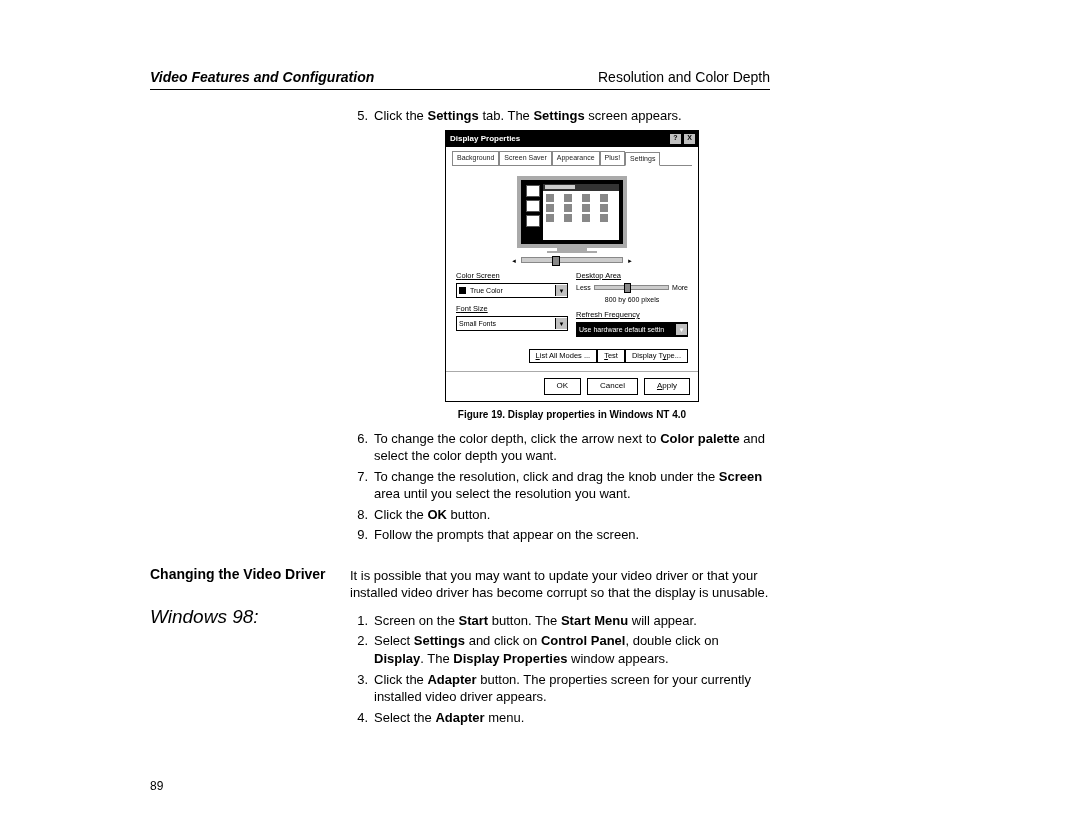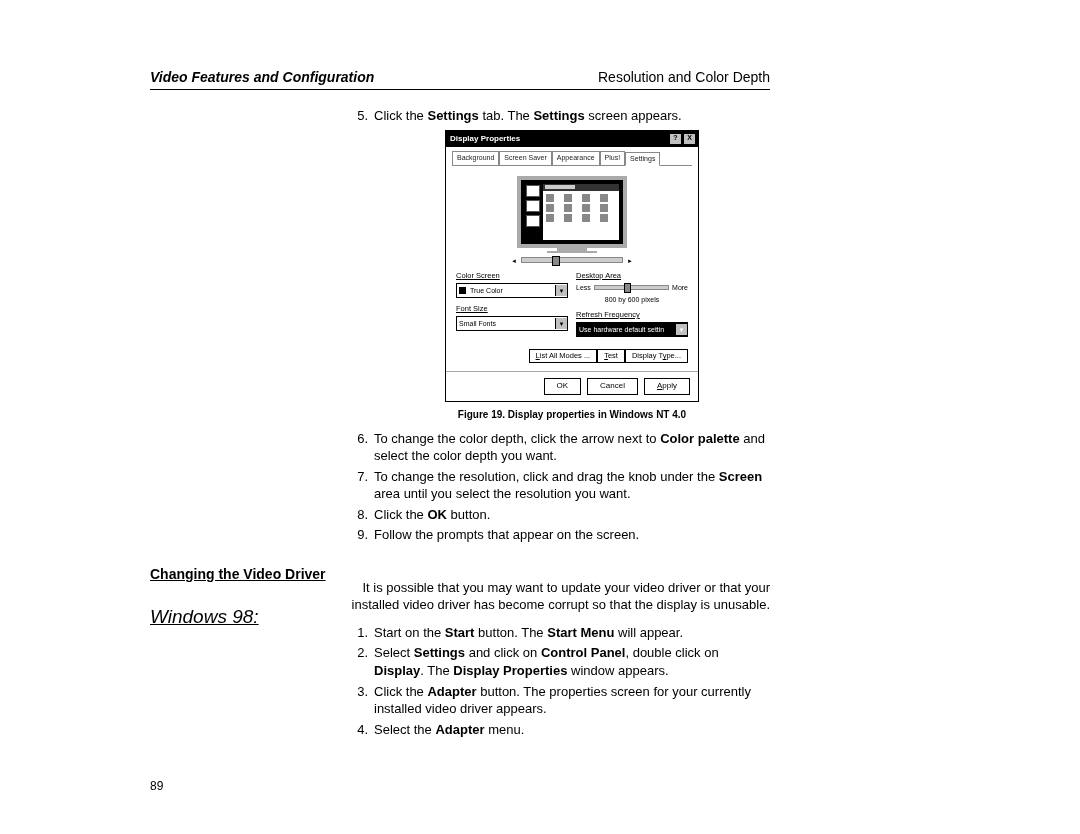--- a/index.html
+++ b/index.html
@@ -1,21 +1,21 @@
 <!DOCTYPE html>
 <html><head>
 <meta charset="utf-8">
 <style>
   html,body{margin:0;padding:0;background:#fff;font-family:Arial,Helvetica,sans-serif;color:#000;}
   .page{width:920px;height:834px;position:relative;padding:68px 150px 40px 150px;box-sizing:border-box;font-size:13px;line-height:1.35;}
   .header-row{display:flex;justify-content:space-between;border-bottom:1px solid #000;padding-bottom:2px;margin-bottom:14px;}
   .header-left{font-weight:bold;font-style:italic;font-size:14px;}
   .header-right{font-size:14px;}
   .two-col{display:flex;}
-  .left-col{width:190px;flex:0 0 190px;padding-right:10px;text-decoration:underline;}
+  .left-col{width:190px;flex:0 0 190px;padding-right:10px;}
   .right-col{flex:1;}
   .body-row{display:flex;margin:3px 0;}
   .body-row .num{width:18px;flex:0 0 18px;text-align:right;margin-right:6px;}
   .body-row .txt{flex:1;}
   b{font-weight:bold;}
   .figure-wrap{margin:6px 0 8px 24px;}
   .figure{border:1px solid #000;width:252px;margin:0 auto 6px auto;background:#fff;}
   .titlebar{background:#000;color:#fff;display:flex;align-items:center;justify-content:space-between;font-size:8px;font-weight:bold;padding:2px 2px;}
   .titlebar .left{padding-left:2px;}
   .titlebar .btns{display:flex;gap:1px;}
@@ -54,21 +54,21 @@
   .mini-track{flex:1;height:3px;background:#ccc;border:1px solid #888;position:relative;}
   .mini-knob{position:absolute;left:40%;top:-3px;width:5px;height:8px;background:#888;border:1px solid #000;}
   .reslabel{text-align:center;font-size:7px;margin-bottom:6px;}
   .btn-row{display:flex;justify-content:flex-end;font-size:7.5px;margin-top:6px;}
   .dlg-btn{border:1px solid #000;padding:1px 6px;background:#fff;}
   .footer-btns{display:flex;justify-content:flex-end;gap:6px;border-top:1px solid #aaa;padding:6px 8px 6px 8px;font-size:8px;}
   .footer-btns .dlg-btn{padding:2px 12px;}
   .caption{text-align:center;font-size:10px;font-weight:bold;margin-top:2px;}
   h3{margin:0;font-size:14px;font-weight:bold;}
   .subhead{font-style:italic;font-size:19px;margin-top:20px;}
-  .p{margin:14px 0 10px 0;text-align:right;}
+  .p{margin:2px 0 10px 0;}
   .pagenum{position:absolute;bottom:40px;left:150px;font-size:12px;}
   .u{text-decoration:underline;}
 </style>
 </head>
 <body>
 
 <div class="page">
 
   <div class="header-row">
     <span class="header-left">Video Features and Configuration</span>
@@ -214,21 +214,21 @@
   <div class="two-col" style="margin-top:18px;">
     <div class="left-col">
       <h3>Changing the Video Driver</h3>
       <div class="subhead">Windows 98:</div>
     </div>
     <div class="right-col">
       <div class="p">It is possible that you may want to update your video driver or that your installed video driver has become corrupt so that the display is unusable.</div>
 
       <div class="body-row">
         <span class="num">1.</span>
-        <span class="txt"><span>Start on the </span><b>Start</b><span> button. The </span><b>Start Menu</b><span> will appear.</span></span>
+        <span class="txt"><span>Screen on the </span><b>Start</b><span> button. The </span><b>Start Menu</b><span> will appear.</span></span>
       </div>
       <div class="body-row">
         <span class="num">2.</span>
         <span class="txt"><span>Select </span><b>Settings</b><span> and click on </span><b>Control Panel</b><span>, double click on </span><b>Display</b><span>. The </span><b>Display Properties</b><span> window appears.</span></span>
       </div>
       <div class="body-row">
         <span class="num">3.</span>
         <span class="txt"><span>Click the </span><b>Adapter</b><span> button. The properties screen for your currently installed video driver appears.</span></span>
       </div>
       <div class="body-row">

